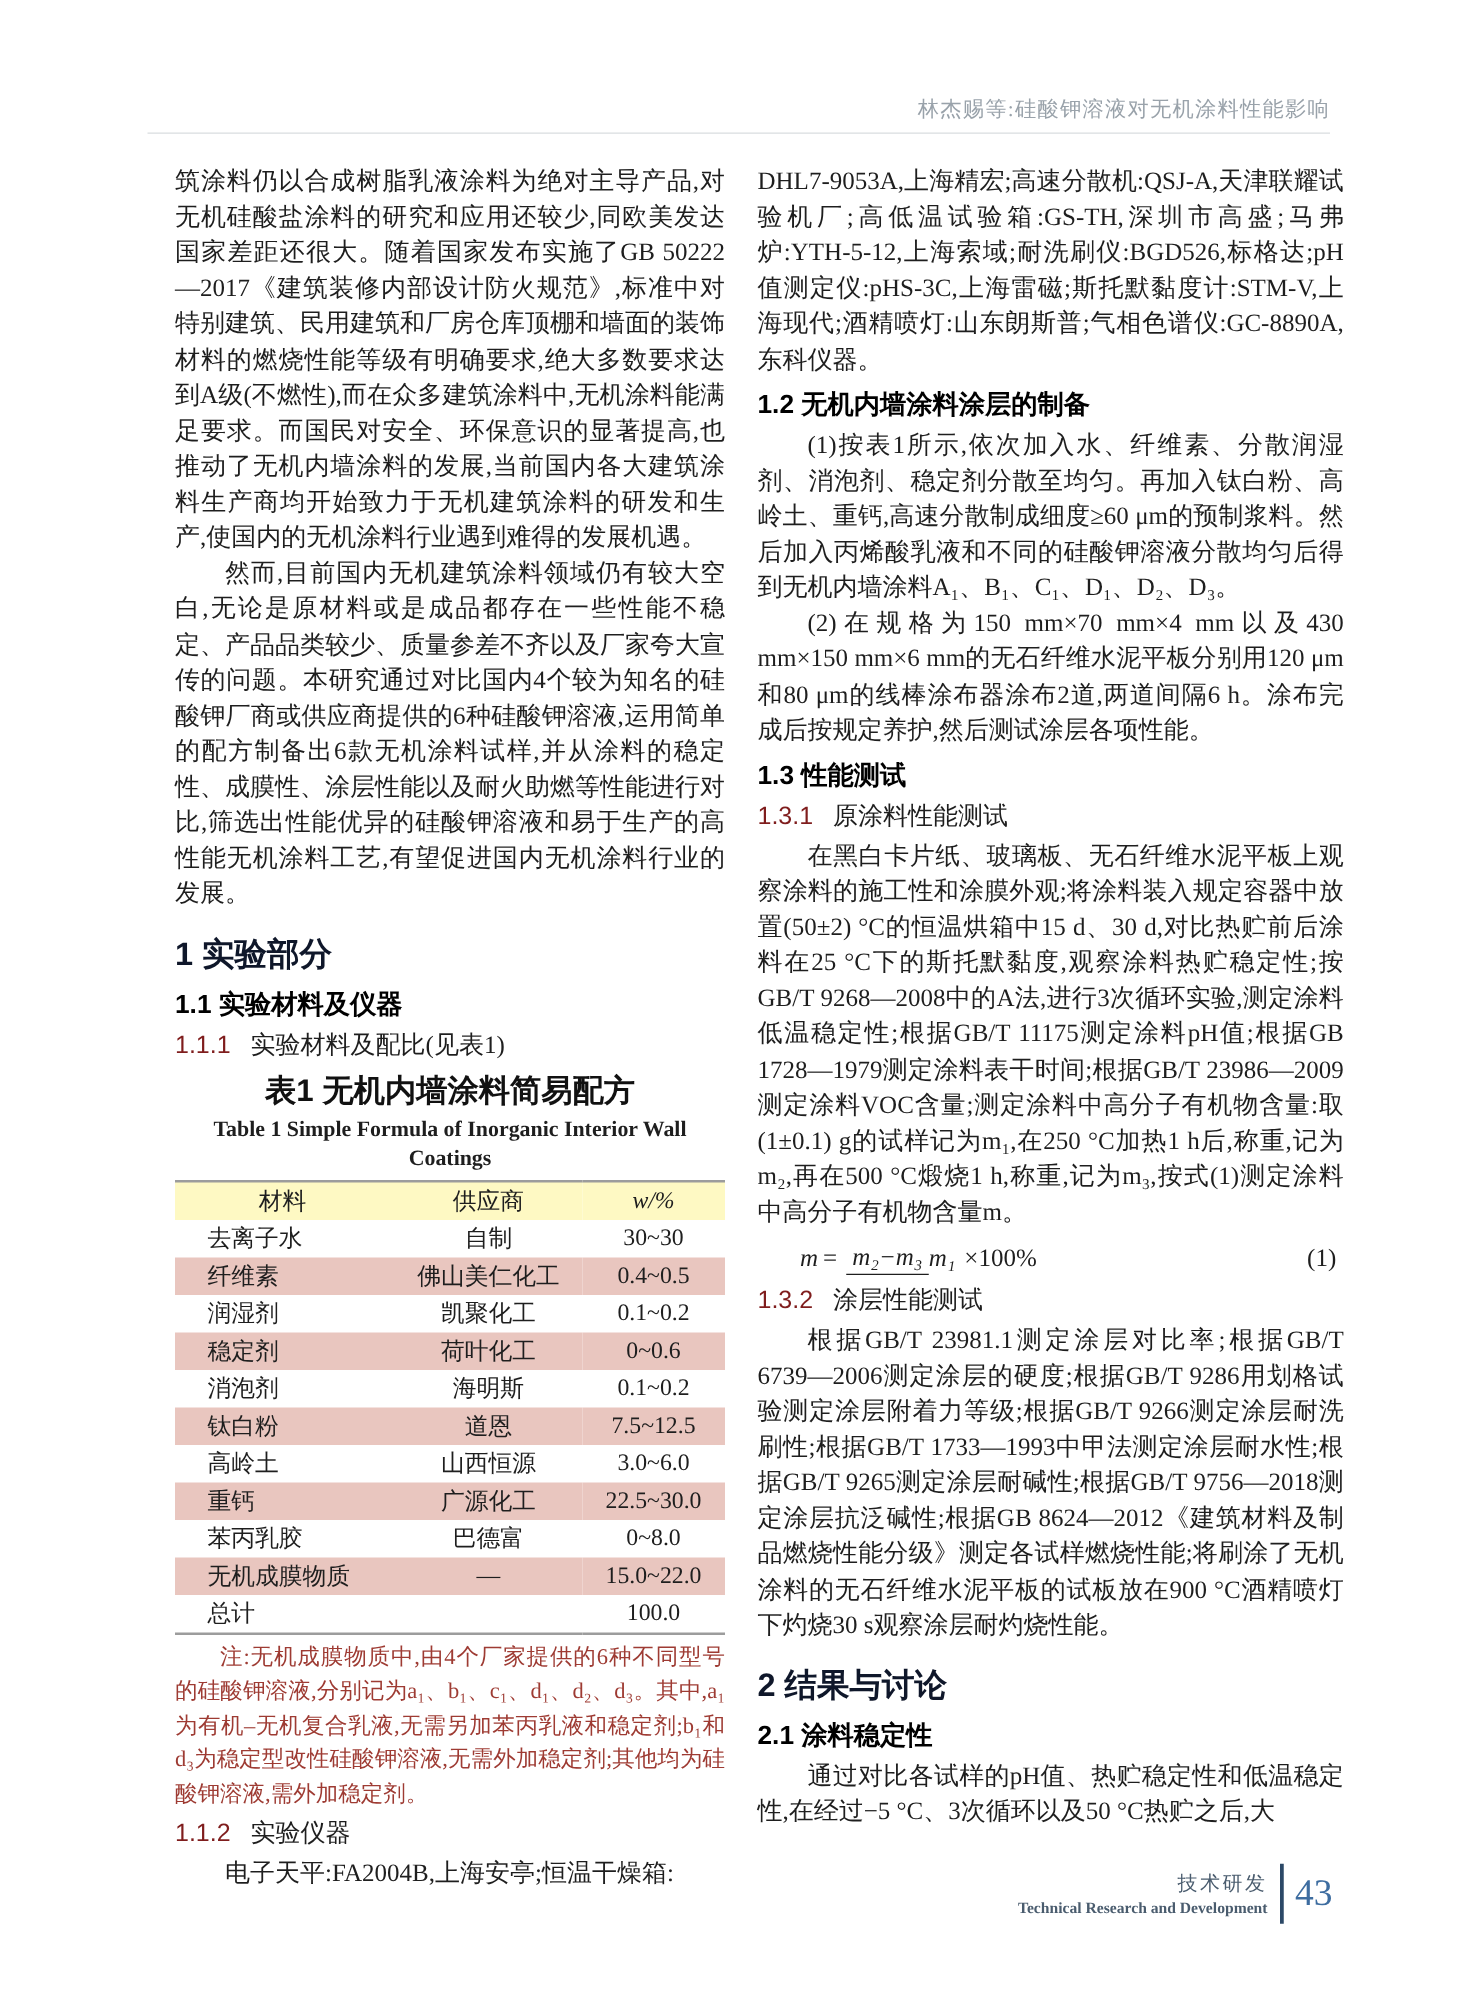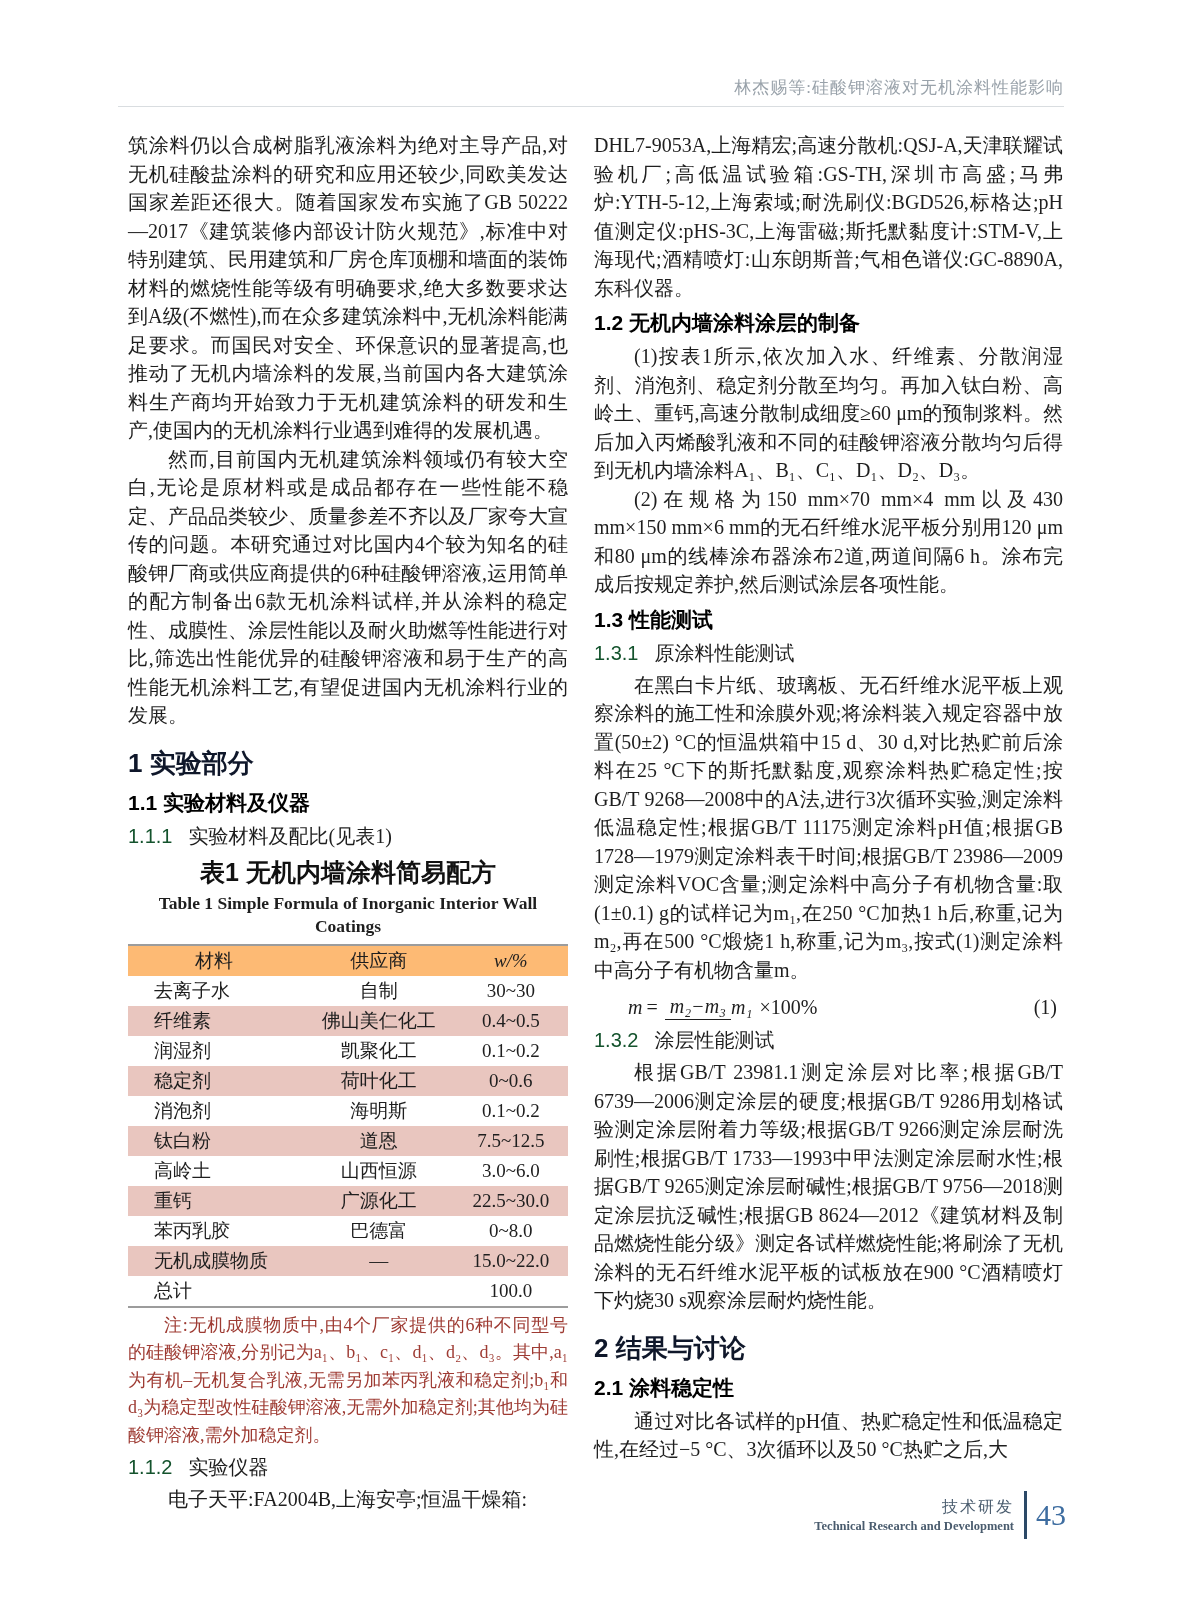--- a/index.html
+++ b/index.html
@@ -3,41 +3,41 @@
 <meta charset="utf-8">
 <style>
   html,body{margin:0;padding:0;background:#ffffff;}
   .page{position:relative;width:1187px;height:1600px;background:#ffffff;overflow:hidden;
         font-family:"Liberation Serif","DejaVu Serif",serif;color:#1e1e1e;}
   
   .running-head{position:absolute;top:76px;left:118px;width:946px;text-align:right;
                 font-size:17px;color:#99a2aa;letter-spacing:1px;}
   .head-rule{position:absolute;top:106px;left:118px;width:946px;border-top:1px solid #d9dde0;}
   
-  .columns{position:absolute;top:131px;left:128px;width:936px;display:flex;gap:26px;}
+  .columns{position:absolute;top:131px;left:140px;width:936px;display:flex;gap:26px;}
   .col-l{width:440px;}
   .col-r{width:469px;}
   .col p{margin:0;font-size:20px;line-height:28.5px;text-align:justify;}
   .indent{text-indent:2em;}
   
   .h1{font-family:"Liberation Sans","DejaVu Sans",sans-serif;font-weight:bold;
       font-size:26px;color:#0f172a;margin:16px 0 8px 0;}
   .h2{font-family:"Liberation Sans","DejaVu Sans",sans-serif;font-weight:bold;
       font-size:21px;color:#000000;margin:7px 0 5px 0;}
   .h3{font-size:20px;line-height:28px;margin:4px 0;}
-  .h3 .num{font-family:"Liberation Sans","DejaVu Sans",sans-serif;color:#14532d;margin-right:16px;}
+  .h3 .num{font-family:"Liberation Sans","DejaVu Sans",sans-serif;color:#7f1d1d;margin-right:16px;}
   .h3 .ttl{color:#1e1e1e;}
   
   .tbl-caption{text-align:center;margin-top:6px;}
   .cap-cn{font-family:Liberation Sans, sans-serif;font-weight:bold;
           font-size:25px;color:#111;}
   .cap-en{font-weight:bold;font-size:17.5px;line-height:1.35;margin-top:3px;}
   table.formula-table{width:100%;border-collapse:collapse;margin-top:5px;
       border-top:2px solid #9c9c9c;border-bottom:2px solid #9c9c9c;font-size:19px;}
-  table.formula-table thead tr{background:#fdba74;}
+  table.formula-table thead tr{background:#fef9c3;}
   table.formula-table tbody tr:nth-child(even){background:#e9c6bf;}
   table.formula-table th,table.formula-table td{font-weight:normal;padding:2px 4px;height:25px;}
   .c-mat{width:40%;text-align:left;padding-left:26px !important;}
   th.c-mat{text-align:center;padding-left:0 !important;}
   .c-sup{width:34%;text-align:center;}
   .c-w{width:26%;text-align:center;}
   th.c-w{font-style:italic;}
   
   .note{font-size:18px;line-height:27.5px;color:#9e3b33;text-indent:2em;
         text-align:justify;margin:4px 0 2px 0;}

